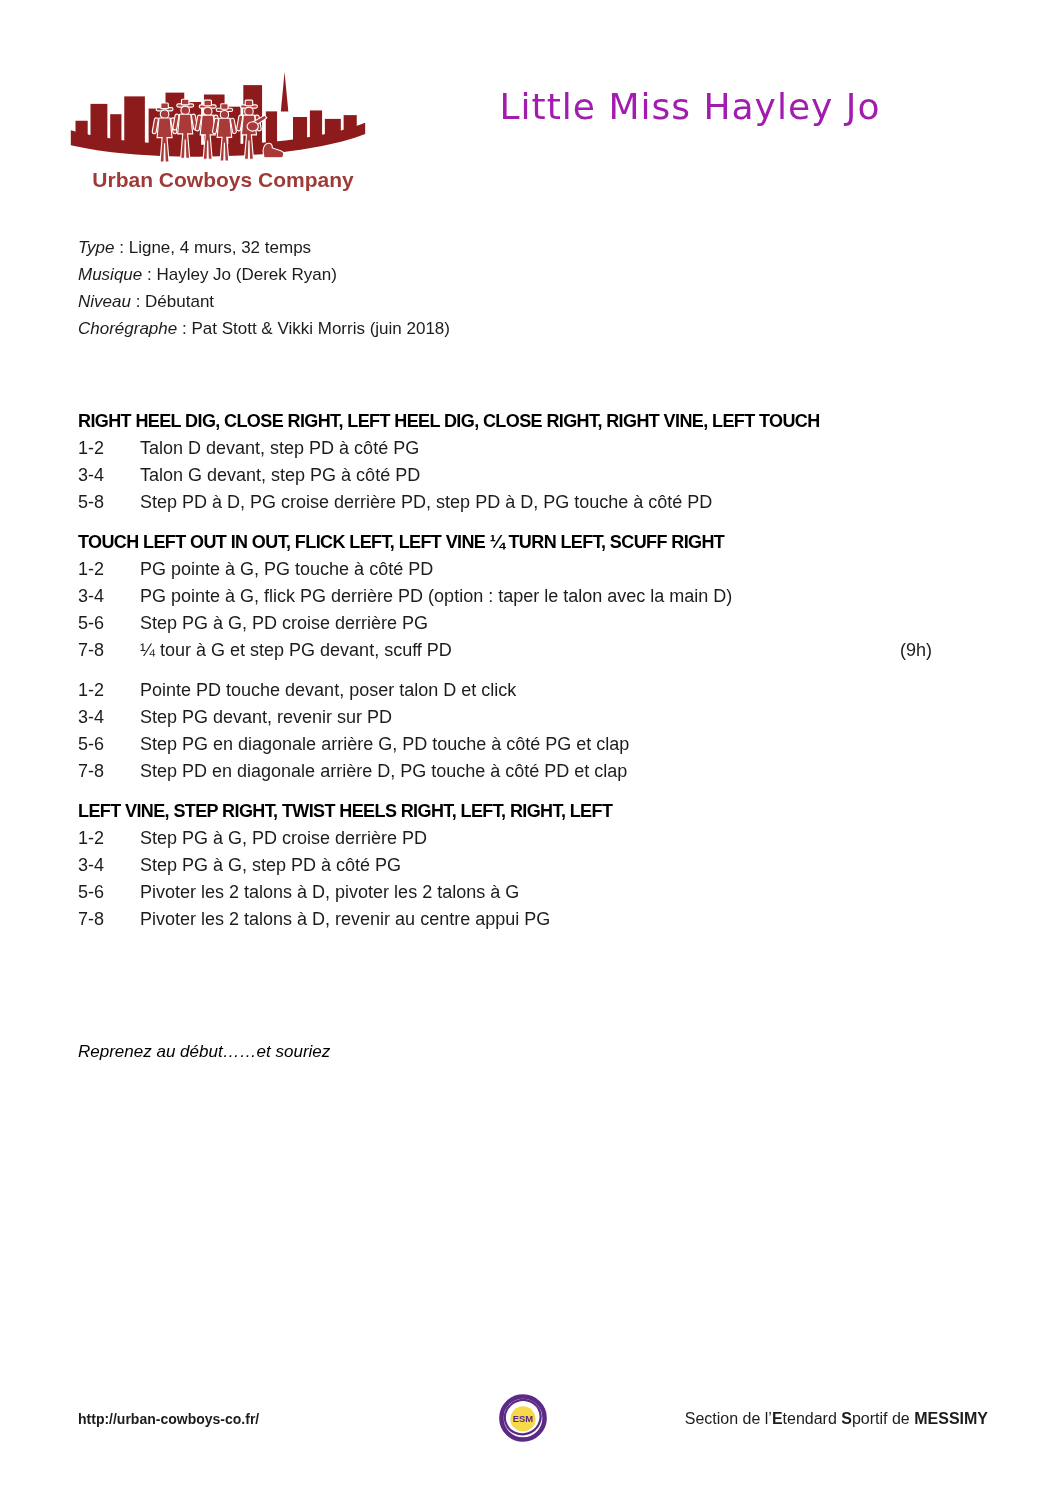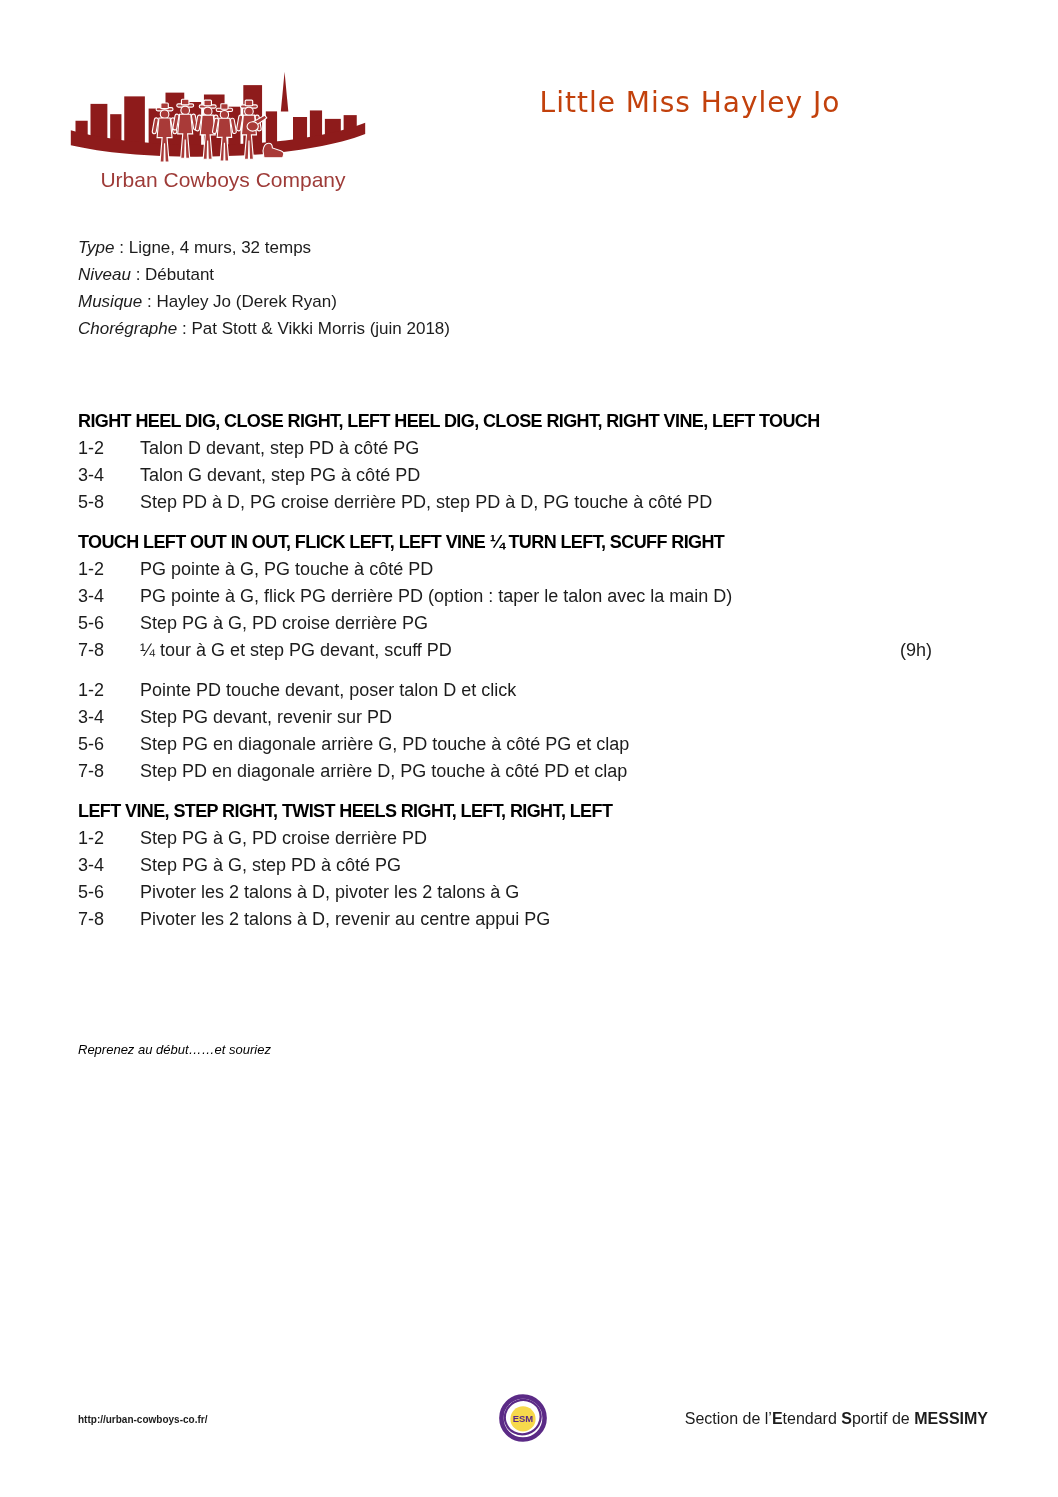--- a/index.html
+++ b/index.html
@@ -10,28 +10,28 @@
     margin:0 auto;
     font-family:"Liberation Sans", sans-serif;
     color:#1c1c1c;
     overflow:hidden;
   }
   
   .logo-block{position:absolute;left:68px;top:68px;width:310px;}
   .logo-art{display:block;}
   .company-name{
     margin-top:2px;
-    font-size:21px;font-weight:normal;color:#9e3b38;
+    font-size:21px;font-weight:bold;color:#9e3b38;
     letter-spacing:0px;text-align:center;
   }
   .doc-title{
     position:absolute;left:400px;top:86px;width:580px;
     text-align:center;
     font-family:"DejaVu Sans", sans-serif;
-    font-size:28px;font-weight:500;color:#c2410c;
+    font-size:36px;font-weight:500;color:#a21caf;
     letter-spacing:1px;
   }
   
   .meta{position:absolute;left:78px;top:234px;font-size:17px;line-height:27px;}
   .meta-label{font-style:italic;}
   
   .content{position:absolute;left:78px;top:408px;width:860px;}
   .section{margin-bottom:13px;}
   .section-title{
     font-size:18px;font-weight:bold;color:#000;
@@ -39,28 +39,28 @@
     white-space:nowrap;
   }
   .step-row{display:flex;font-size:18px;line-height:27px;}
   .counts{width:62px;flex:0 0 62px;}
   .step-text{flex:0 1 auto;}
   .it{}
   .right-note{margin-left:auto;padding-right:6px;}
   
   .closing{
     position:absolute;left:78px;top:1042px;
-    font-size:13px;font-style:italic;color:#000;
+    font-size:17px;font-style:italic;color:#000;
   }
   
   .footer{
     position:absolute;left:78px;top:1388px;width:910px;height:62px;
     display:flex;align-items:center;
   }
-  .website{font-size:10px;font-weight:bold;white-space:nowrap;}
+  .website{font-size:14px;font-weight:bold;white-space:nowrap;}
   .esm-logo{position:absolute;left:418px;top:2px;}
   .section-label{margin-left:auto;font-size:16px;white-space:nowrap;}
   .b{font-weight:bold;}
 </style>
 </head>
 <body>
 
 <div class="page">
 
   <div class="logo-block">
@@ -107,22 +107,22 @@
         <path d="M208,88 q1,-8 6,-8 q4,0 4,5 l9,3 q4,1.5 3,4.5 l-1,3 l-20,0 z"></path>
       </g>
     </svg>
     <div class="company-name">Urban Cowboys Company</div>
   </div>
 
   <div class="doc-title">Little Miss Hayley Jo</div>
 
   <div class="meta">
     <div><span class="meta-label">Type</span><span> : </span><span>Ligne, 4 murs, 32 temps</span></div>
+    <div><span class="meta-label">Musique</span><span> : </span><span>Hayley Jo (Derek Ryan)</span></div>
     <div><span class="meta-label">Niveau</span><span> : </span><span>Débutant</span></div>
-    <div><span class="meta-label">Musique</span><span> : </span><span>Hayley Jo (Derek Ryan)</span></div>
     <div><span class="meta-label">Chorégraphe</span><span> : </span><span>Pat Stott &amp; Vikki Morris (juin 2018)</span></div>
   </div>
 
   <div class="content">
 
     <div class="section">
       <div class="section-title">RIGHT HEEL DIG, CLOSE RIGHT, LEFT HEEL DIG, CLOSE RIGHT, RIGHT VINE, LEFT TOUCH</div>
       <div class="step-row">
           <span class="counts">1-2</span>
           <span class="step-text"><span>Talon D devant, step PD à côté PG</span></span>

